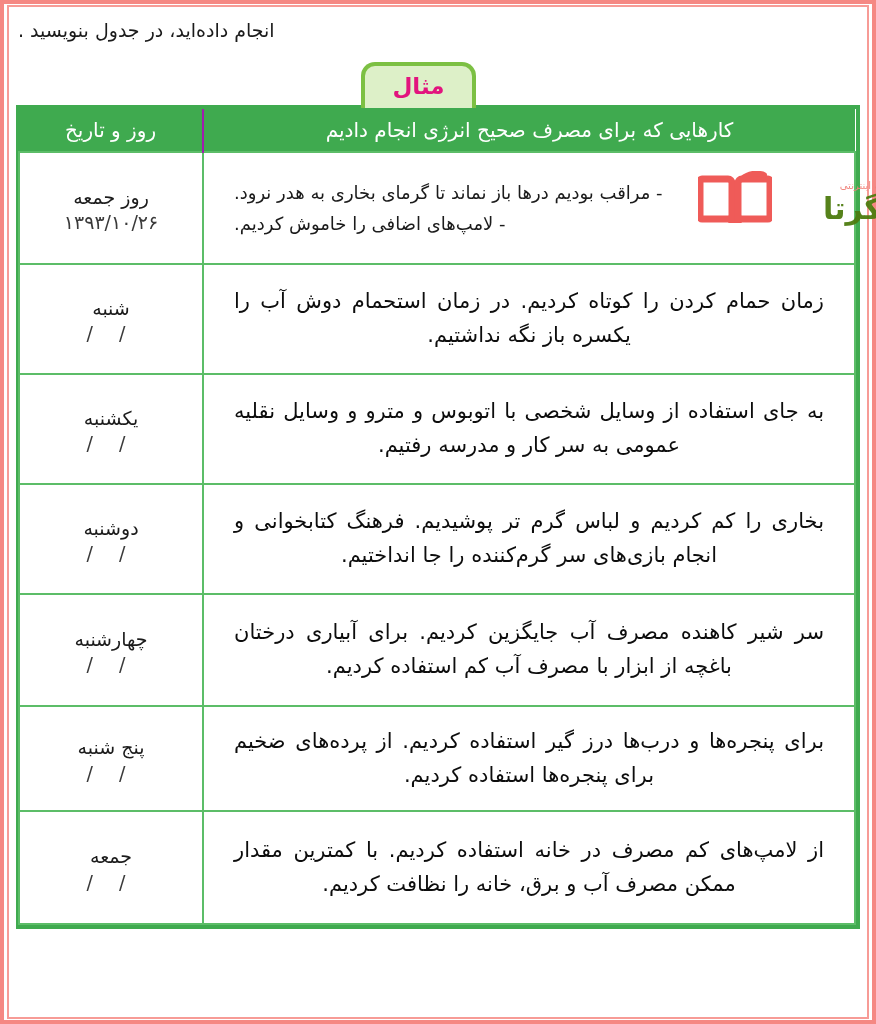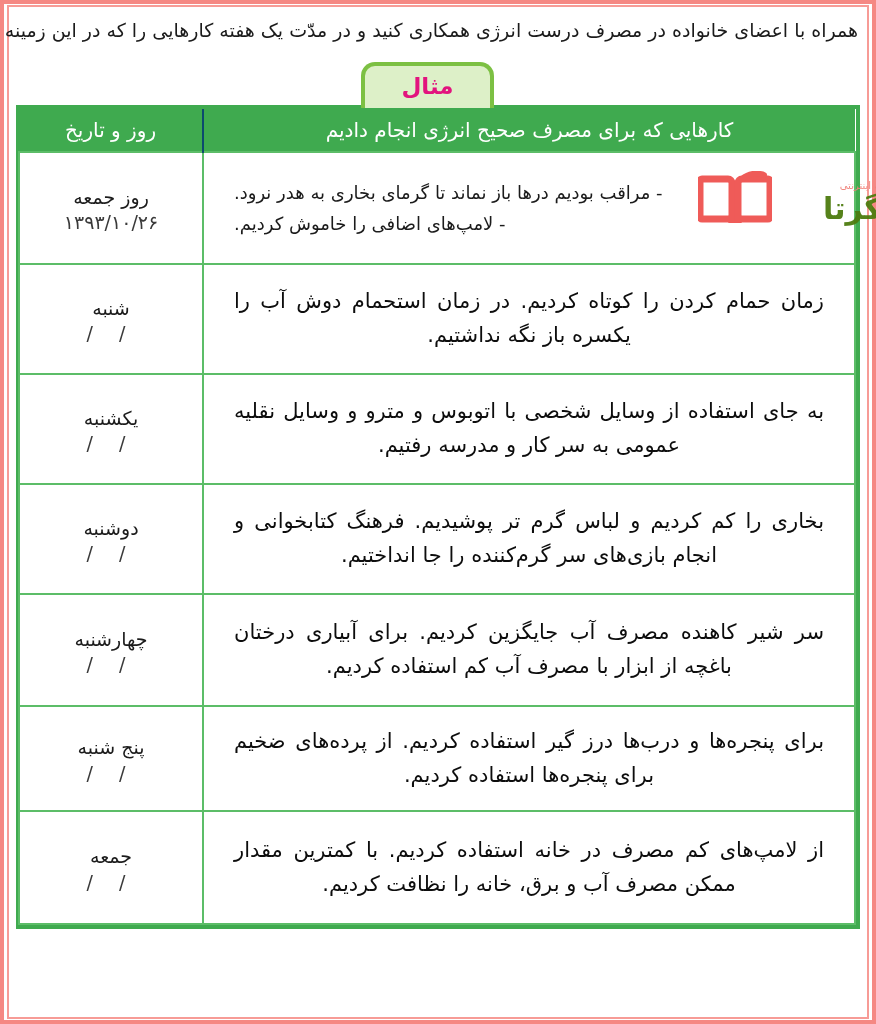--- a/index.html
+++ b/index.html
@@ -62,21 +62,21 @@
     white-space: nowrap;
   }
   .intro-line.first { text-align: right; }
   .intro-line.second { text-align: left; }
 
   
   .example-tab {
     position: absolute;
     left: 361px;
     top: 62px;
-    width: 133px;
+    width: 115px;
     height: 46px;
     box-sizing: border-box;
     background: #ddf0c8;
     border: 4px solid #7cc043;
     border-bottom: none;
     border-radius: 14px 14px 0 0;
     display: flex;
     align-items: center;
     justify-content: center;
     z-index: 5;
@@ -112,21 +112,21 @@
     color: #ffffff;
     font-size: 20px;
     font-weight: normal;
     height: 42px;
     padding: 0 10px;
     text-align: center;
     vertical-align: middle;
     border: none;
   }
   thead th.th-tasks {
-    border-left: 2px solid #0c4a6e;
+    border-left: 2px solid #a21caf;
   }
 
   tbody td {
     border: 2px solid #5cbd68;
     vertical-align: middle;
     background: #ffffff;
   }
   tbody td.cell-day {
     text-align: center;
     padding: 12px 4px;
@@ -209,21 +209,21 @@
 </style>
 </head>
 <body>
 
 <div class="page">
 
   <div class="frame-outer"></div>
   <div class="frame-inner"></div>
 
   <div class="intro">
-    <span class="intro-line first">همراه با اعضای خانواده در مصرف درست انرژی همکاری کنید و در مدّت یک هفته کارهایی را که در این زمینه</span>
+    <span class="intro-line second">انجام داده‌اید، در جدول بنویسید .</span>
   </div>
 
   <div class="example-tab">
     <span class="example-tab-label">مثال</span>
   </div>
 
   <div class="table-wrap">
     <table class="worksheet">
       <colgroup>
         <col class="col-tasks">

